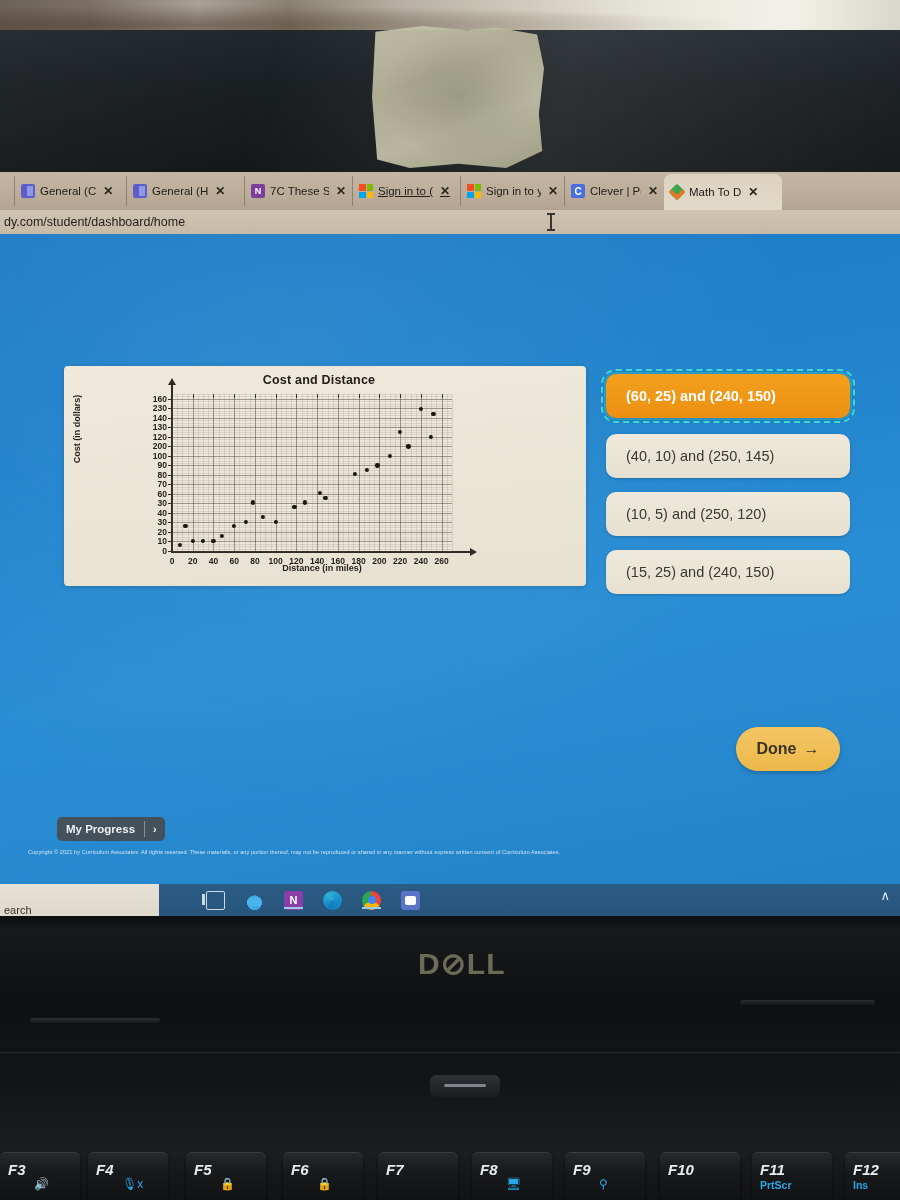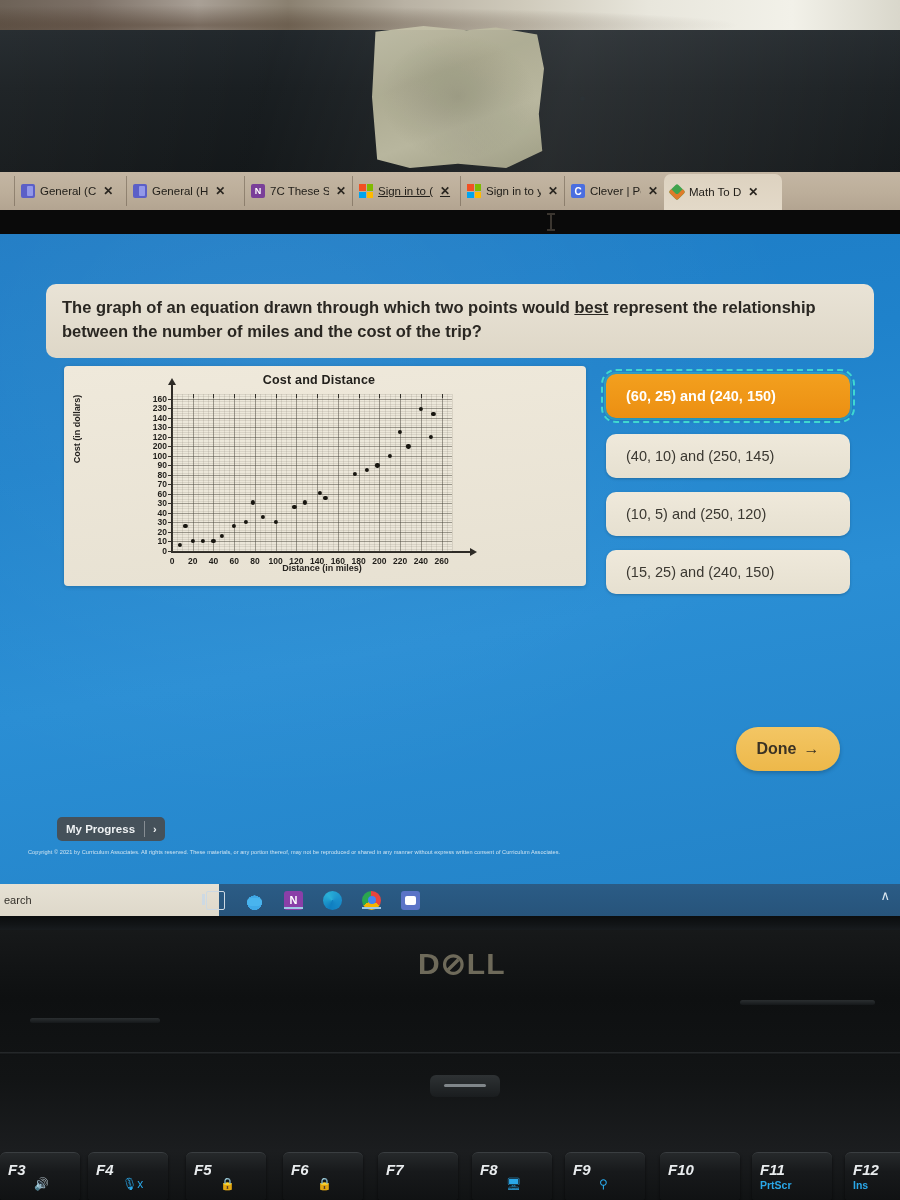--- a/index.html
+++ b/index.html
@@ -222,23 +222,23 @@
     position:absolute; left:28px; top:615px; width:856px;
     font-size:5.6px; color:#cfe4f2; letter-spacing:.05px; white-space:nowrap;
   }
 
   
   .taskbar {
     position:absolute; left:0; top:884px; width:900px; height:32px;
     background: linear-gradient(180deg,#2b5c86 0%,#27547b 100%);
   }
   .tb-search {
-    position:absolute; left:0; top:0; width:219px; height:32px;
+    position:absolute; left:0; top:0; width:159px; height:32px;
     background: linear-gradient(180deg,#e6e1d4 0%,#ded8ca 100%);
-    display:flex; align-items:center; padding-left:4px;
+    display:flex; align-items:flex-end; padding-left:4px;
     font-size:11px; color:#33302a;
   }
   .tb-icons { position:absolute; left:198px; top:0; height:32px; display:flex; align-items:center; gap:20px; padding-left:8px;}
   .tb-ico { width:19px; height:19px; border-radius:3px; position:relative; }
   .ic-taskview { background:transparent; border:1.6px solid #cdd9e3; border-radius:2px; }
   .ic-taskview:after{content:""; position:absolute; left:-5px; top:2px; width:3px; height:11px; background:#cdd9e3;}
   .ic-onedrive { background: radial-gradient(circle at 50% 62%, #3fa9e8 0 48%, transparent 49%);}
   .ic-onedrive:after{content:""; position:absolute; left:2px; top:7px; width:15px; height:8px;
     background:#49b4ee; border-radius:8px;}
   .ic-onenote { background:#8a3fa8; }
@@ -358,28 +358,28 @@
           <span class="fav fav-clever"></span>
           <span class="lbl">Clever | Po</span>
           <span class="x">✕</span>
         </div>
         <div class="tab active" style="left: 664px; width: 118px;">
           <span class="fav fav-math"></span>
           <span class="lbl">Math To D</span>
           <span class="x">✕</span>
         </div>
       </div>
+    <div class="urlbar">
+      <span class="url">dy.com/student/dashboard/home</span>
+    </div>
     <div class="caret"></div>
   </div>
 
   <div class="app">
 
-    <div class="qcard">
-      <span>The graph of an equation drawn through which two points would </span><u>best</u><span> represent the relationship between the number of miles and the cost of the trip?</span>
-    </div>
 
     <div class="stim">
       <div class="chart">
         <div class="chart-title">Cost and Distance</div>
         <div class="ylab">Cost (in dollars)</div>
         <div class="xlab">Distance (in miles)</div>
         <div class="plot" id="plot">
           <div class="axis-y"></div>
           <div class="axis-x"></div>
         <div class="gl-minor-v" style="left: 0px;"></div>

